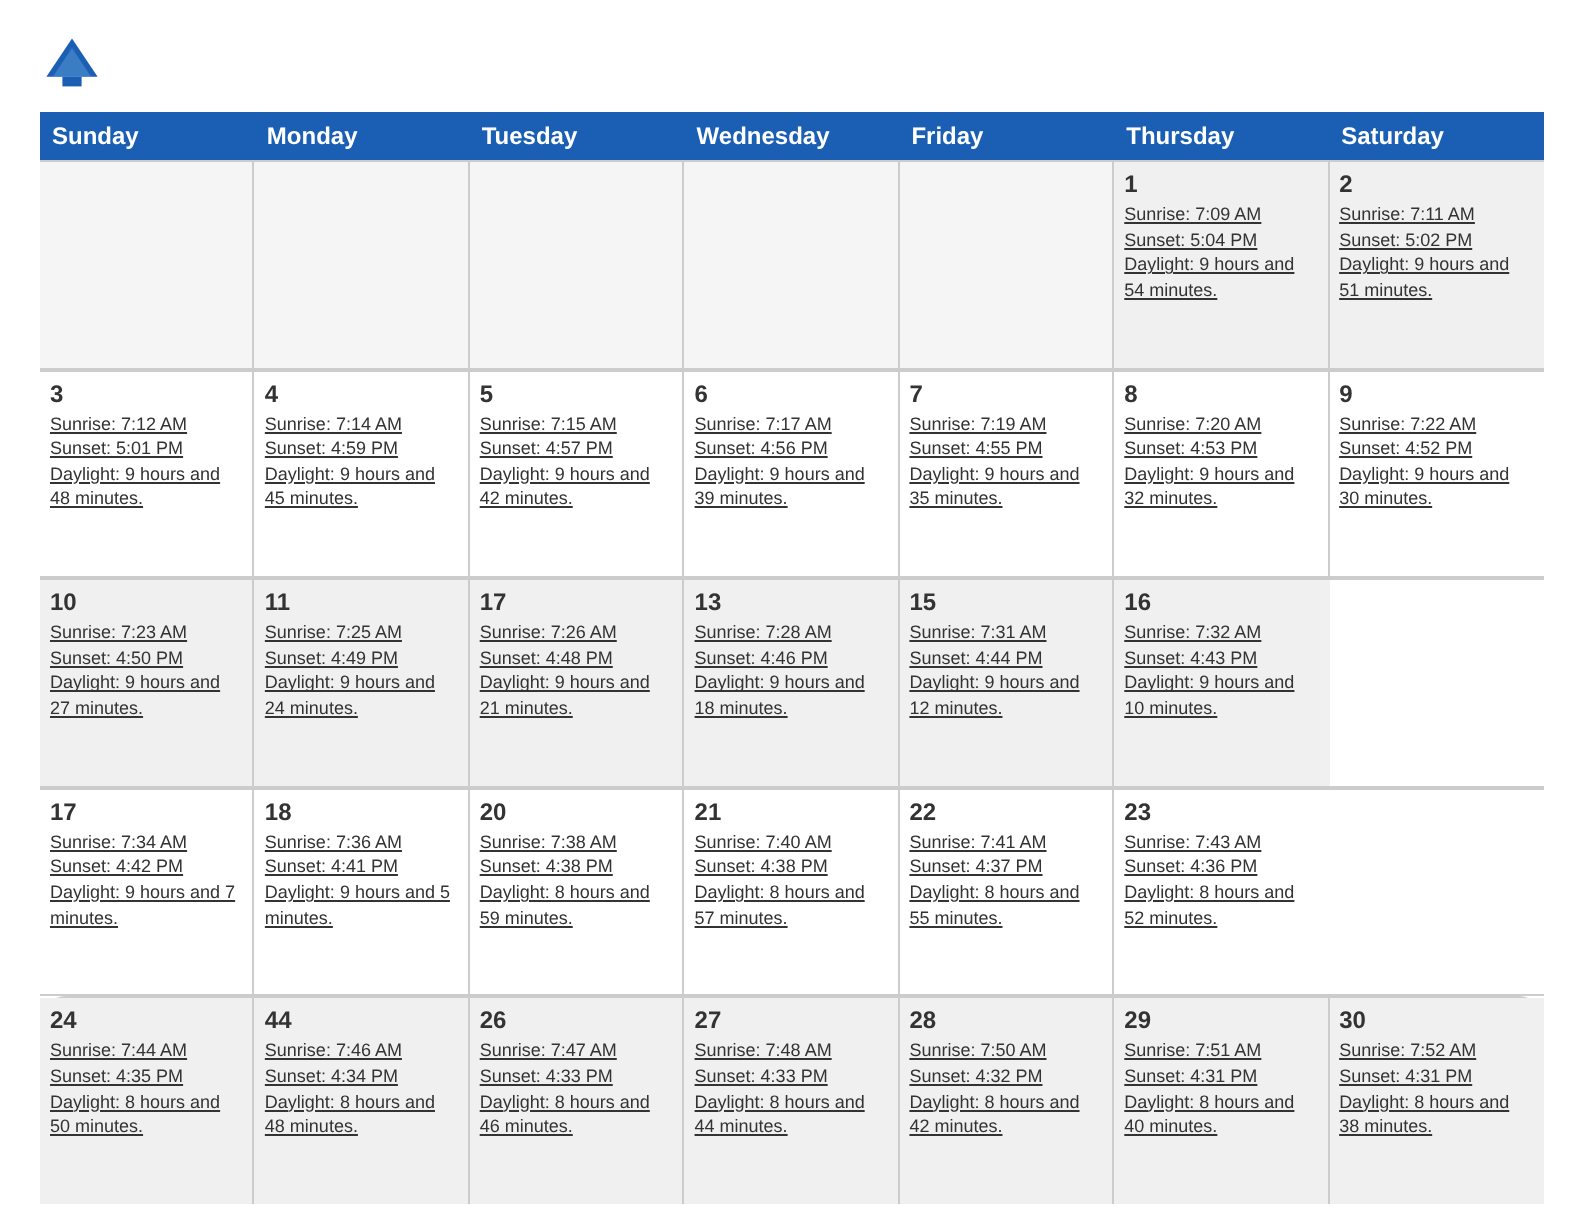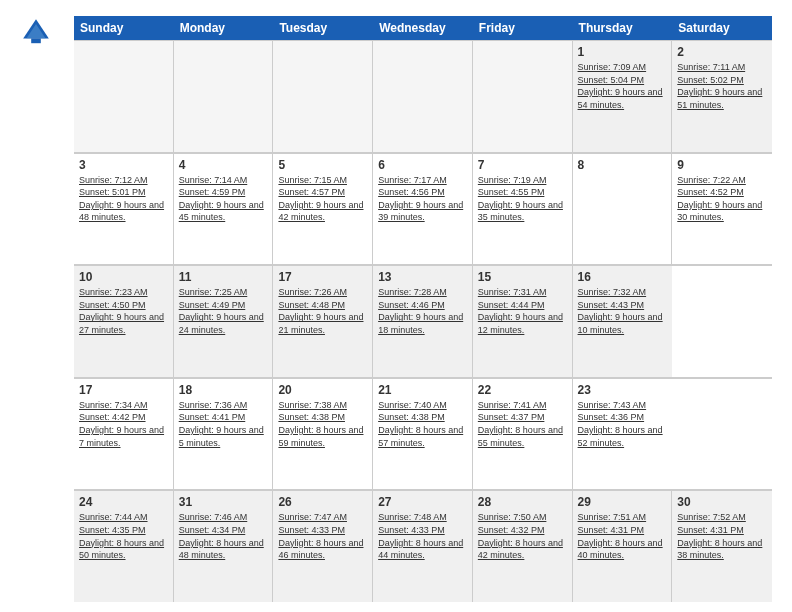--- a/index.html
+++ b/index.html
@@ -8,22 +8,21 @@
       background: #fff;
       width: 792px;
       height: 612px;
       overflow: hidden;
     }
     .page {
       width: 792px;
       height: 612px;
       padding: 16px 20px 10px 20px;
       display: flex;
-      flex-direction: row;
-      gap: 18px;
+      flex-direction: column;
     }
     .header {
       display: flex;
       justify-content: space-between;
       align-items: flex-start;
       margin-bottom: 8px;
     }
     .logo {
       display: flex;
       align-items: center;
@@ -75,20 +74,21 @@
       flex: 1;
     }
     .cal-row {
       display: grid;
       grid-template-columns: repeat(7, 1fr);
       flex: 1;
       border-bottom: 1px solid #ccc;
     }
     .cal-row:last-child {
       border-bottom: none;
+      border-radius: 13px;
     }
     .cal-cell {
       border-right: 1px solid #ccc;
       padding: 4px 5px;
       font-size: 9.5px;
       color: #333;
       background: #fff;
       vertical-align: top;
     }
     .cal-cell:last-child {
@@ -180,20 +180,21 @@
           <div class="cal-cell">
             <div class="day-num">6</div>
             <div class="day-detail">Sunrise: 7:17 AM<br>Sunset: 4:56 PM<br>Daylight: 9 hours and 39 minutes.</div>
           </div>
           <div class="cal-cell">
             <div class="day-num">7</div>
             <div class="day-detail">Sunrise: 7:19 AM<br>Sunset: 4:55 PM<br>Daylight: 9 hours and 35 minutes.</div>
           </div>
           <div class="cal-cell">
             <div class="day-num">8</div>
+            <div class="day-detail">Sunrise: 7:20 AM<br>Sunset: 4:53 PM<br>Daylight: 9 hours and 32 minutes.</div>
           </div>
           <div class="cal-cell">
             <div class="day-num">9</div>
             <div class="day-detail">Sunrise: 7:22 AM<br>Sunset: 4:52 PM<br>Daylight: 9 hours and 30 minutes.</div>
           </div>
         </div>
         <div class="cal-row border-top">
           <div class="cal-cell shaded">
             <div class="day-num">10</div>
             <div class="day-detail">Sunrise: 7:23 AM<br>Sunset: 4:50 PM<br>Daylight: 9 hours and 27 minutes.</div>
@@ -244,21 +245,21 @@
             <div class="day-num">23</div>
             <div class="day-detail">Sunrise: 7:43 AM<br>Sunset: 4:36 PM<br>Daylight: 8 hours and 52 minutes.</div>
           </div>
         </div>
         <div class="cal-row border-top">
           <div class="cal-cell shaded">
             <div class="day-num">24</div>
             <div class="day-detail">Sunrise: 7:44 AM<br>Sunset: 4:35 PM<br>Daylight: 8 hours and 50 minutes.</div>
           </div>
           <div class="cal-cell shaded">
-            <div class="day-num">31</div>
+            <div class="day-num">44</div>
             <div class="day-detail">Sunrise: 7:46 AM<br>Sunset: 4:34 PM<br>Daylight: 8 hours and 48 minutes.</div>
           </div>
           <div class="cal-cell shaded">
             <div class="day-num">26</div>
             <div class="day-detail">Sunrise: 7:47 AM<br>Sunset: 4:33 PM<br>Daylight: 8 hours and 46 minutes.</div>
           </div>
           <div class="cal-cell shaded">
             <div class="day-num">27</div>
             <div class="day-detail">Sunrise: 7:48 AM<br>Sunset: 4:33 PM<br>Daylight: 8 hours and 44 minutes.</div>
           </div>

